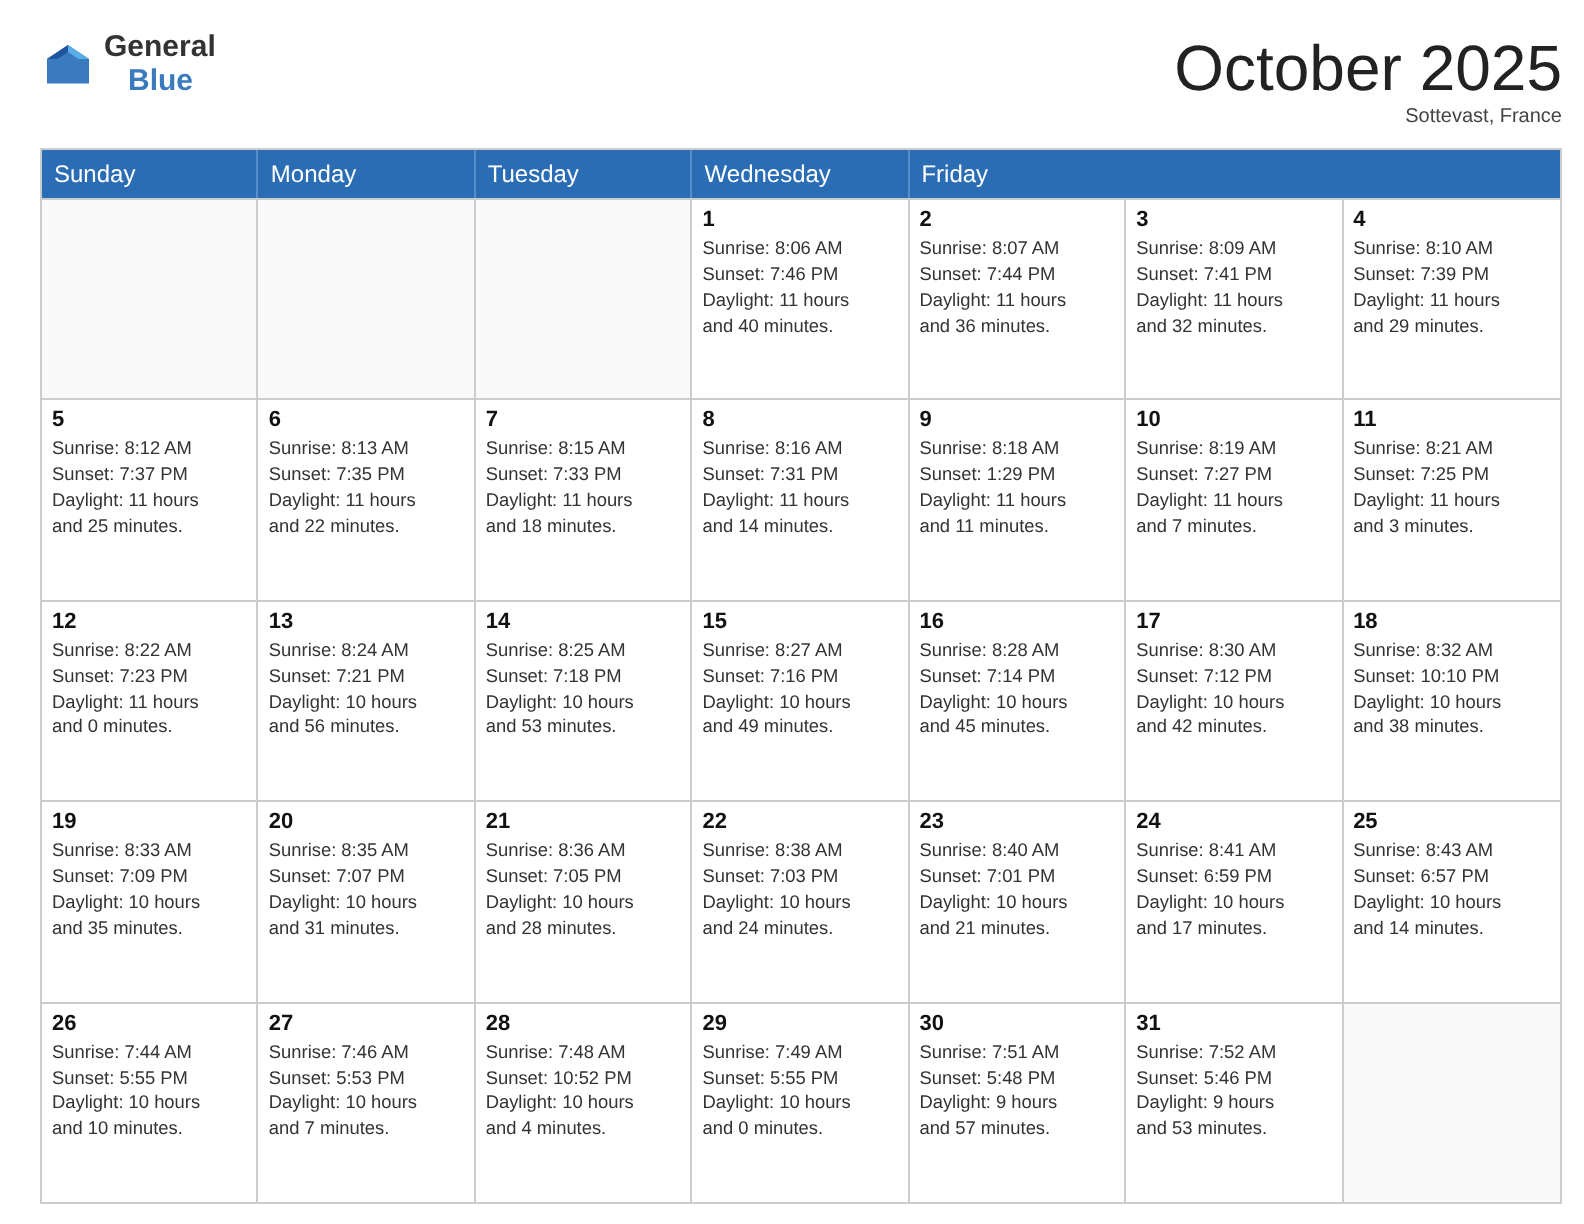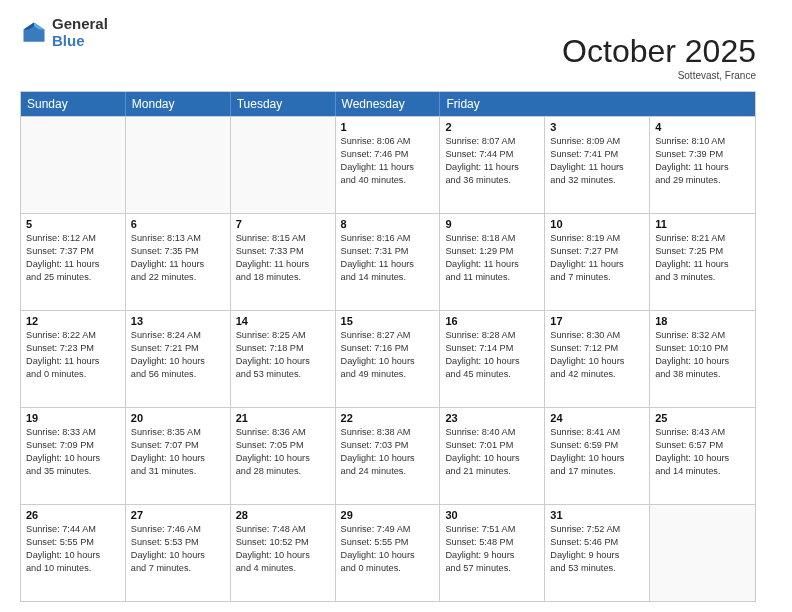--- a/index.html
+++ b/index.html
@@ -6,21 +6,21 @@
     body {
       font-family: Arial, Helvetica, sans-serif;
       background: #fff;
       width: 792px;
       height: 612px;
       overflow: hidden;
     }
     .page {
       width: 792px;
       height: 612px;
-      padding: 16px 36px 10px 20px;
+      padding: 16px 11px 10px 20px;
       display: flex;
       flex-direction: column;
       justify-content: space-between;
     }
     .header {
       display: flex;
       justify-content: space-between;
       align-items: flex-start;
       margin-bottom: 10px;
     }
@@ -36,28 +36,28 @@
     }
     .logo-general {
       font-size: 15px;
       font-weight: bold;
       color: #333;
     }
     .logo-blue {
       font-size: 15px;
       font-weight: bold;
       color: #3a7abf;
+      margin-left: 12px;
     }
     .logo-icon {
       width: 28px;
       height: 28px;
     }
     .title-block {
       text-align: right;
-      margin-top: 17px;
     }
     .month-title {
       font-size: 32px;
       font-weight: normal;
       color: #222;
     }
     .location {
       font-size: 10px;
       color: #444;
     }

